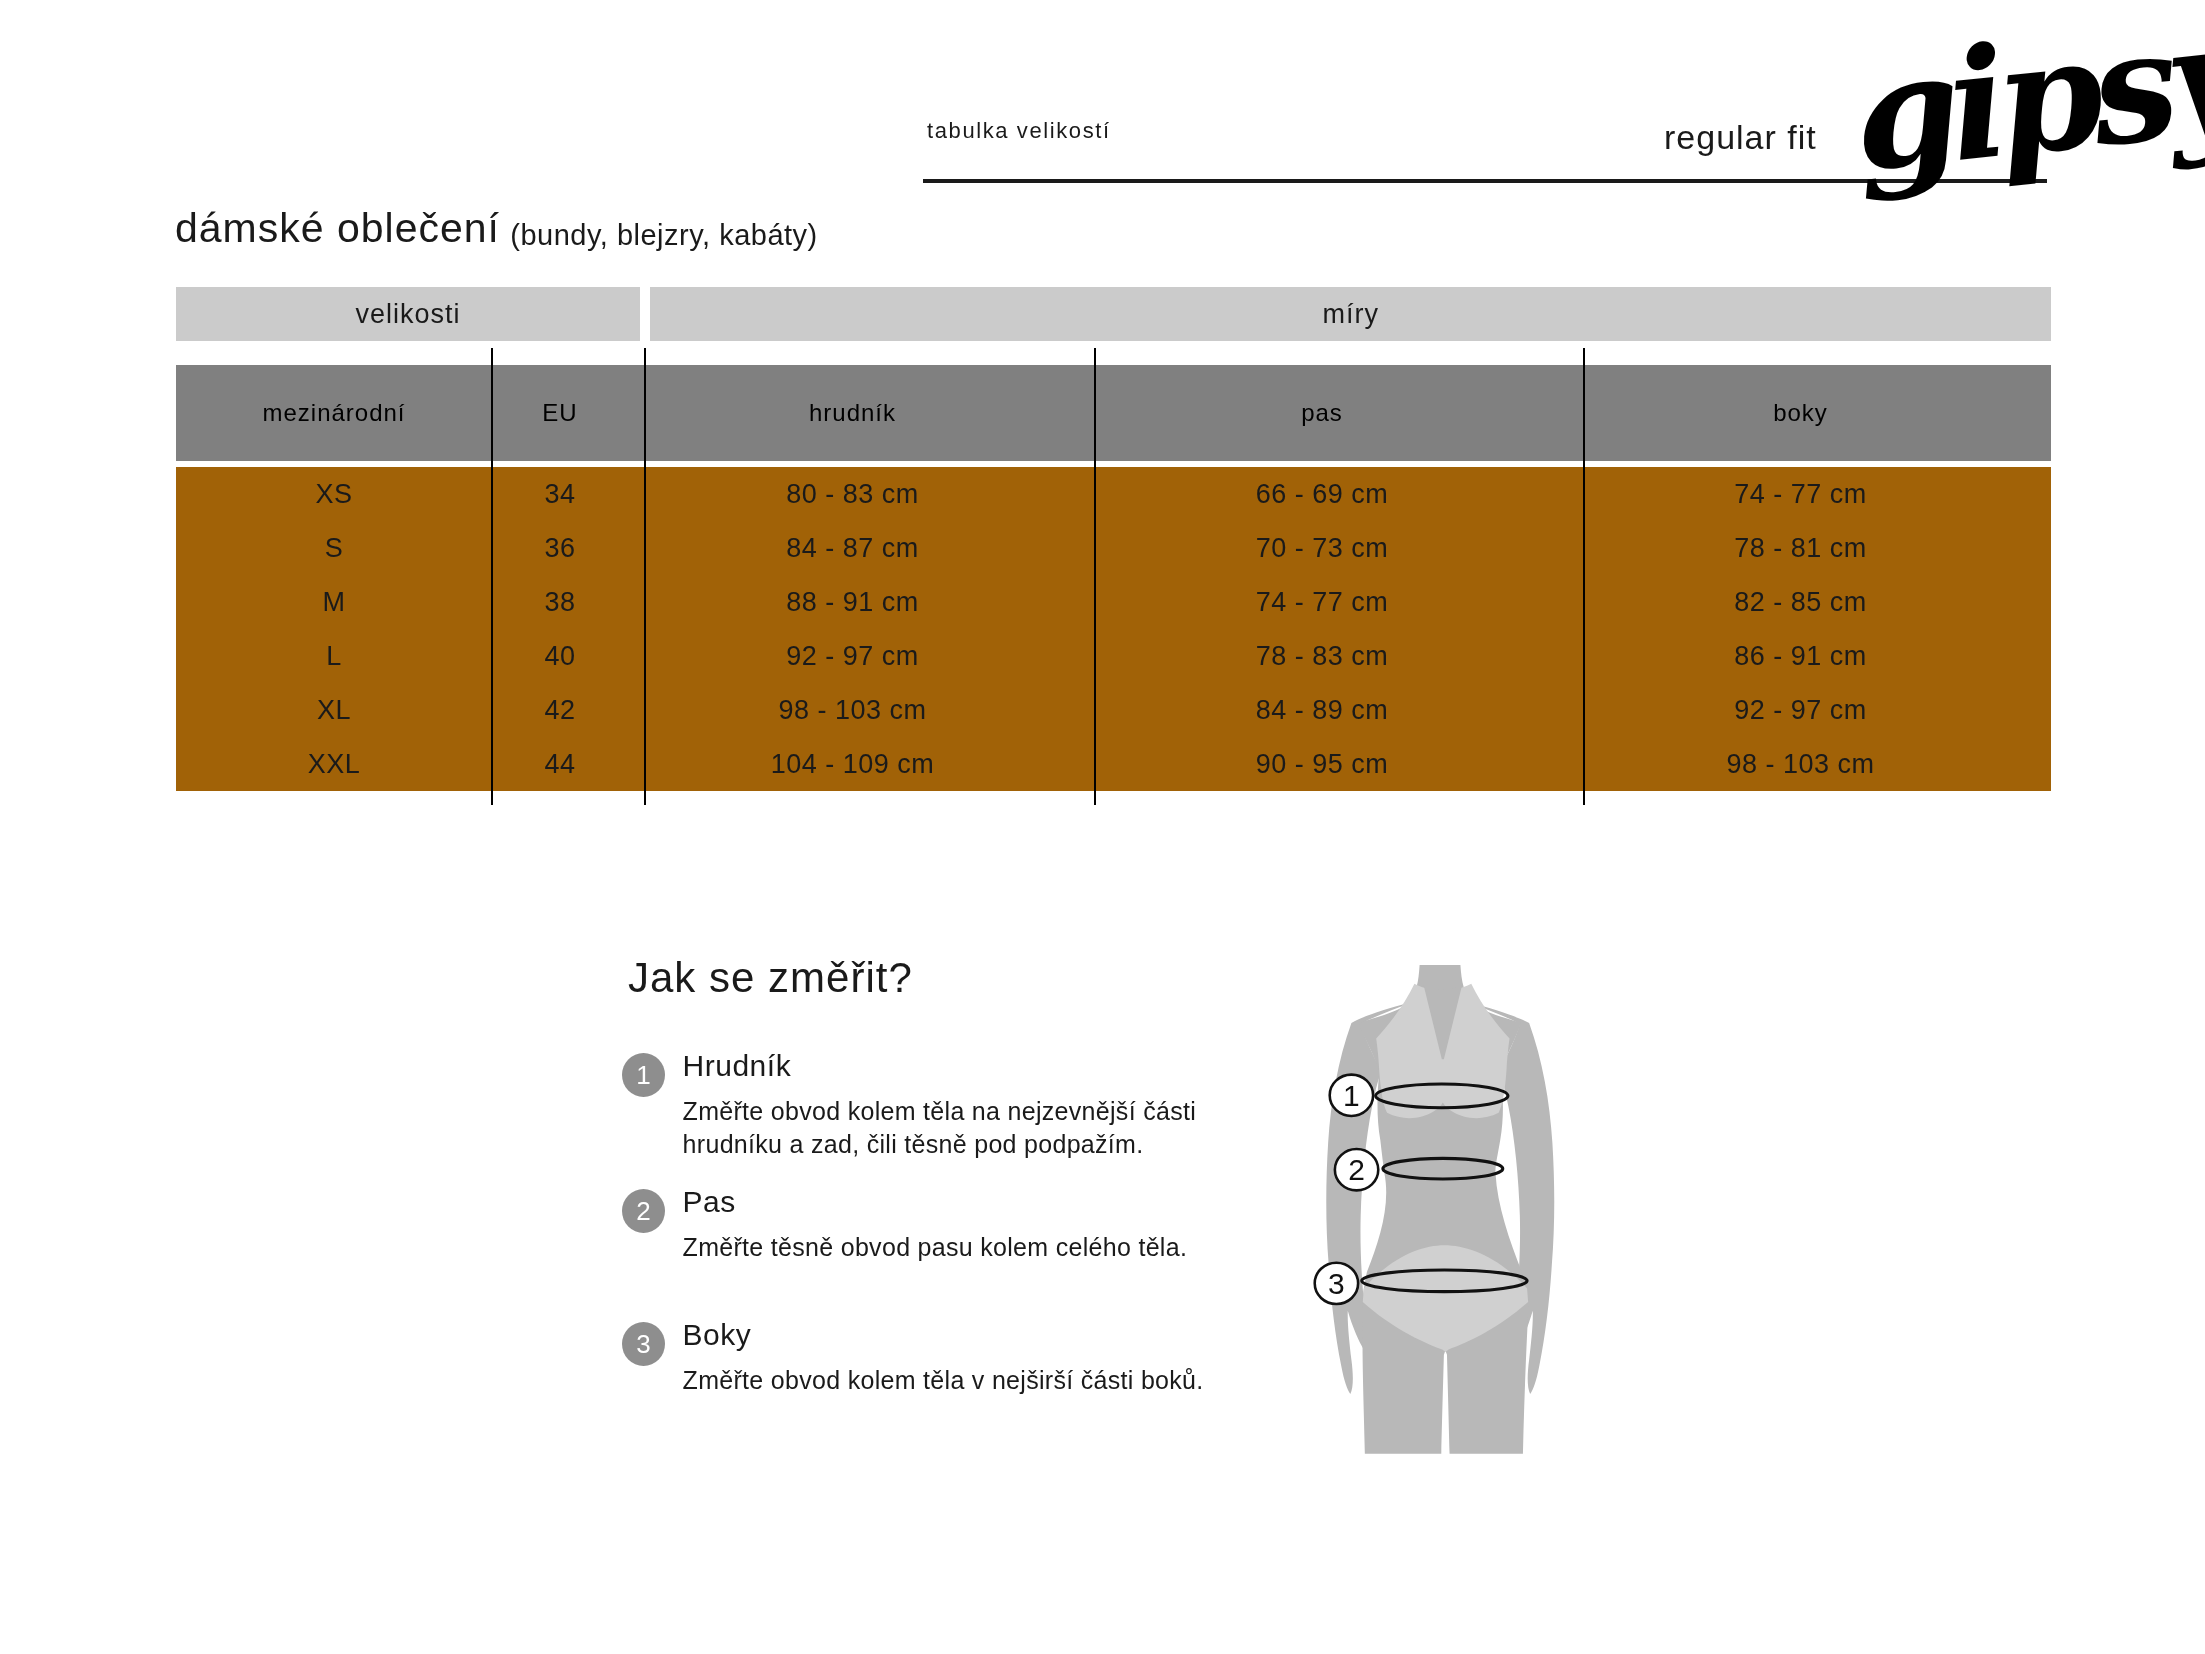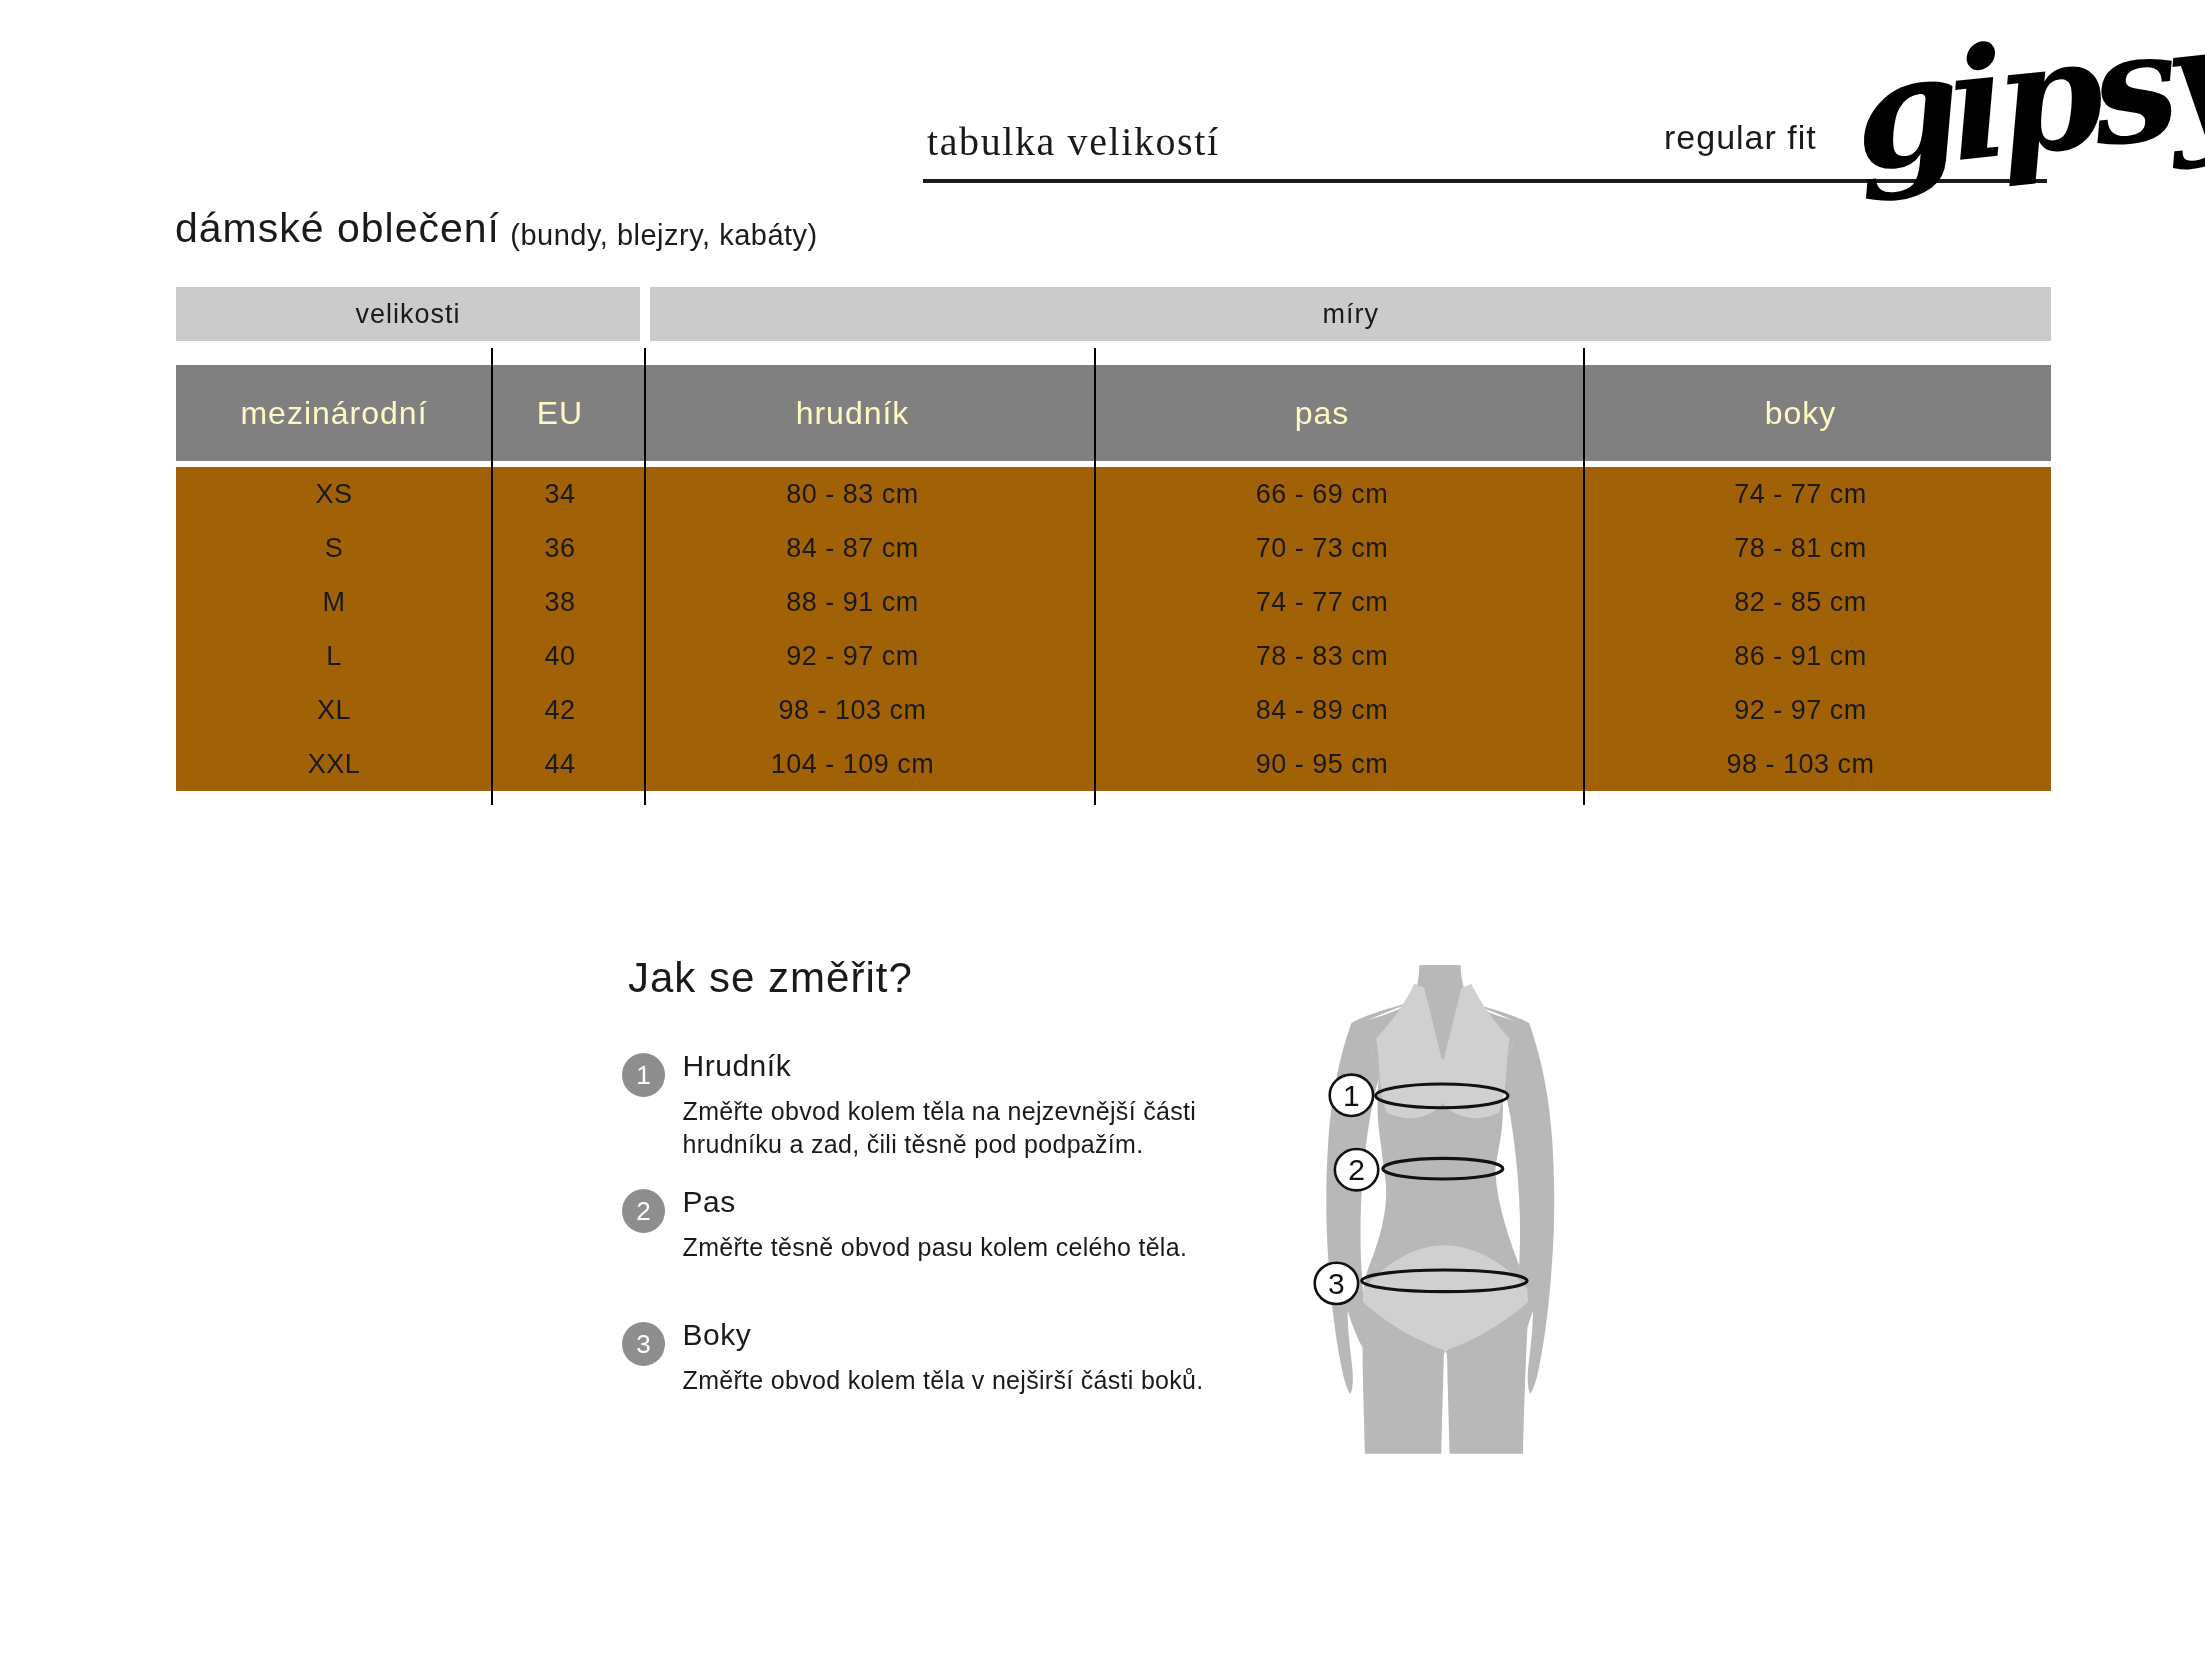--- a/index.html
+++ b/index.html
@@ -11,21 +11,21 @@
     background: #ffffff;
     font-family: "Liberation Sans", "DejaVu Sans", sans-serif;
     font-weight: 300;
     color: #1a1a1a;
     overflow: hidden;
   }
 
   
   .page-title {
     position: absolute; left: 927px; top: 118px;
-    font-size: 40px; letter-spacing: 1.6px; font-family: Liberation Serif, serif;
+    font-size: 22px; letter-spacing: 1.6px;
   }
   .fit-label {
     position: absolute; left: 1664px; top: 118px;
     font-size: 34px; letter-spacing: 1px;
   }
   .header-rule {
     position: absolute; left: 923px; top: 179px;
     width: 1124px; height: 4.1px; background: #1a1a1a; z-index: 1;
   }
   .brand-logo {
@@ -51,21 +51,21 @@
   .group-row { display: flex; height: 54px; margin-bottom: 24px; }
   .group-cell {
     background: #cbcbcb; display: flex; align-items: center; justify-content: center;
     font-size: 27px; letter-spacing: 1px;
   }
   .group-cell.g0 { width: 464px; margin-right: 10.3px; }
   .group-cell.g1 { flex: 1; }
 
   .head-row { display: flex; height: 96px; margin-bottom: 6.2px; background: #808080; }
   .head-cell {
-    color: #fef9c3; font-size: 32px; letter-spacing: 1px;
+    color: #000000; font-size: 24px; letter-spacing: 1px;
     display: flex; align-items: center; justify-content: center;
   }
   .data-row { display: flex; height: 54px; margin-bottom: 0; background: #a16207; }
   .data-cell {
     font-size: 27px; letter-spacing: 0.5px;
     display: flex; align-items: center; justify-content: center;
   }
   .c0 { width: 316px; } .c1 { width: 136px; } .c2 { width: 449px; }
   .c3 { width: 490px; } .c4 { width: 467px; }
 

